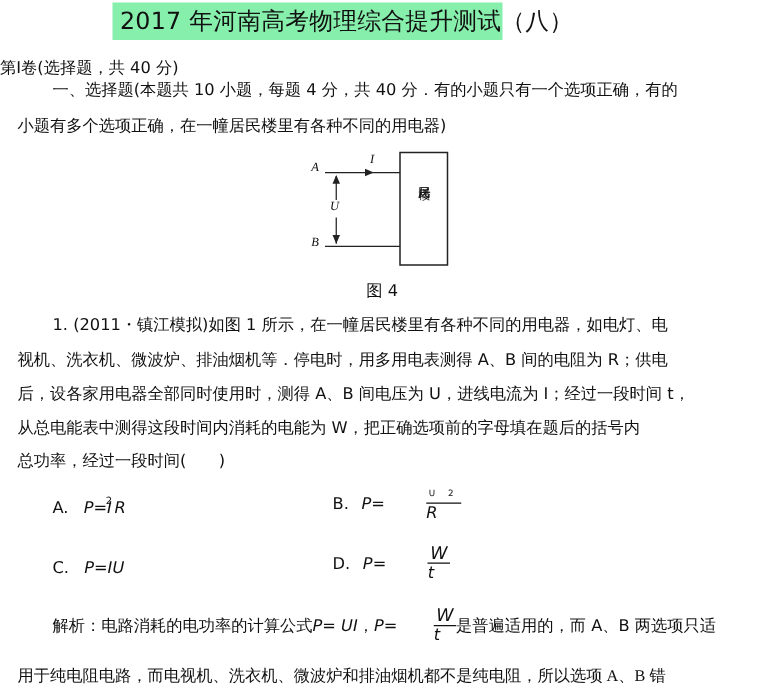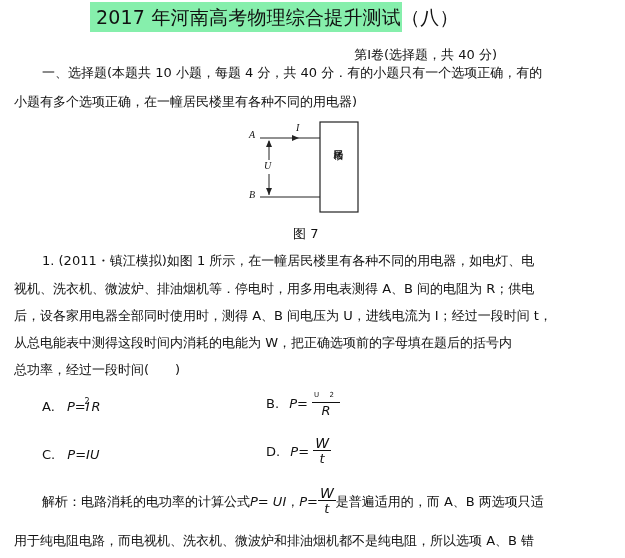--- a/index.html
+++ b/index.html
@@ -8,31 +8,31 @@
     font-family: "DejaVu Sans", "Liberation Sans", sans-serif;
     color: #111111;
   }
   .title {
     position: absolute; left: 90px; top: 2px; width: 300px;
     font-size: 19px; line-height: 30px; background: #86efac;
     padding: 0 6px; white-space: nowrap; letter-spacing: 0.2px;
   }
   .section {
     position: absolute; left: 0; width: 497px; top: 46px;
-    text-align: right; font-size: 13px; line-height: 18px;
+    text-align: left; font-size: 13px; line-height: 18px;
   }
   .line {
     position: absolute; font-size: 13px; line-height: 18px; white-space: nowrap;
   }
   .it { font-style: italic; font-family: "Liberation Serif", "DejaVu Serif", serif; }
   .itsans { font-style: italic; }
   .figure { position: absolute; left: 240px; top: 112px; width: 140px; height: 110px; }
   .caption { position: absolute; left: 293px; top: 225px; font-size: 13px; line-height: 18px; }
   .opt { position: absolute; font-size: 13px; line-height: 18px; white-space: nowrap; }
-  .frac { display: inline-block; vertical-align: middle; text-align: center; position: relative; }
+  .frac { display: inline-block; vertical-align: middle; position: relative; margin-left: 29px; }
   .frac .num { display: block; line-height: 14px; padding: 0 2px; }
   .frac .bar { display: block; border-top: 1px solid #111; }
   .frac .den { display: block; line-height: 16px; }
   .tiny { font-size: 7px; line-height: 10px; letter-spacing: 4px; }
   .sup { font-size: 8px; position: relative; top: -7px; margin-left: -5px; margin-right: 2px; }
 </style>
 </head>
 <body>
 
 <div class="title">2017 年河南高考物理综合提升测试（八）</div>
@@ -58,21 +58,21 @@
     <line x1="29" y1="62" x2="29" y2="83" stroke="#222" stroke-width="1"></line>
     <polygon points="26,76 29,83 32,76" fill="#222"></polygon>
   </svg>
   <span class="it" style="position:absolute;left:9px;top:17px;font-size:10px;">A</span>
   <span class="it" style="position:absolute;left:9px;top:77px;font-size:10px;">B</span>
   <span class="it" style="position:absolute;left:56px;top:10px;font-size:10px;">I</span>
   <span class="it" style="position:absolute;left:24px;top:48px;font-size:10px;">U</span>
   <span style="position:absolute;left:93px;top:30px;width:12px;font-size:10px;line-height:14px;writing-mode:vertical-rl;">居民楼</span>
 </div>
 
-<div class="caption">图 7</div>
+<div class="caption">图 4</div>
 
 <div class="line" style="left:42px; top:252px;text-align:center;">1.  (2011・镇江模拟)如图 1 所示，在一幢居民楼里有各种不同的用电器，如电灯、电</div>
 <div class="line" style="left:14px; top:280px;">视机、洗衣机、微波炉、排油烟机等．停电时，用多用电表测得 A、B 间的电阻为 R；供电</div>
 <div class="line" style="left:14px; top:307px;">后，设各家用电器全部同时使用时，测得 A、B 间电压为 U，进线电流为 I；经过一段时间 t，</div>
 <div class="line" style="left:14px; top:334px;">从总电能表中测得这段时间内消耗的电能为 W，把正确选项前的字母填在题后的括号内</div>
 <div class="line" style="left:14px; top:361px;">总功率，经过一段时间(　　)</div>
 
 <div class="opt" style="left:42px; top:398px;">
   <span>A.</span>
   <span class="itsans" style="margin-left:8px;">P=</span><span class="itsans">I</span><span class="sup">2</span><span class="itsans">R</span>
@@ -99,13 +99,13 @@
   <span class="frac">
     <span class="num itsans" style="font-size:14px;">W</span>
     <span class="bar"></span>
     <span class="den itsans">t</span>
   </span>
 </div>
 
 <div class="line" style="left:42px; top:486px;">
   <span style="display:inline-block;vertical-align:middle;">解析：</span><span style="display:inline-block;vertical-align:middle;">电路消耗的电功率的计算公式 </span><span class="itsans" style="display:inline-block;vertical-align:middle;">P= UI</span><span style="display:inline-block;vertical-align:middle;">，</span><span class="itsans" style="display:inline-block;vertical-align:middle;">P=</span><span class="frac"><span class="num itsans" style="font-size:14px;">W</span><span class="bar"></span><span class="den itsans">t</span></span><span style="display:inline-block;vertical-align:middle;">是普遍适用的，而 A、B 两选项只适</span>
 </div>
-<div class="line" style="left:14px; top:532px;">用于纯电阻电路，而电视机、洗衣机、微波炉和排油烟机都不是纯电阻，所以选项 A、B 错</div>
+<div class="line" style="left:14px; top:532px;font-family:Liberation Serif, serif;">用于纯电阻电路，而电视机、洗衣机、微波炉和排油烟机都不是纯电阻，所以选项 A、B 错</div>
 
 </body></html>

